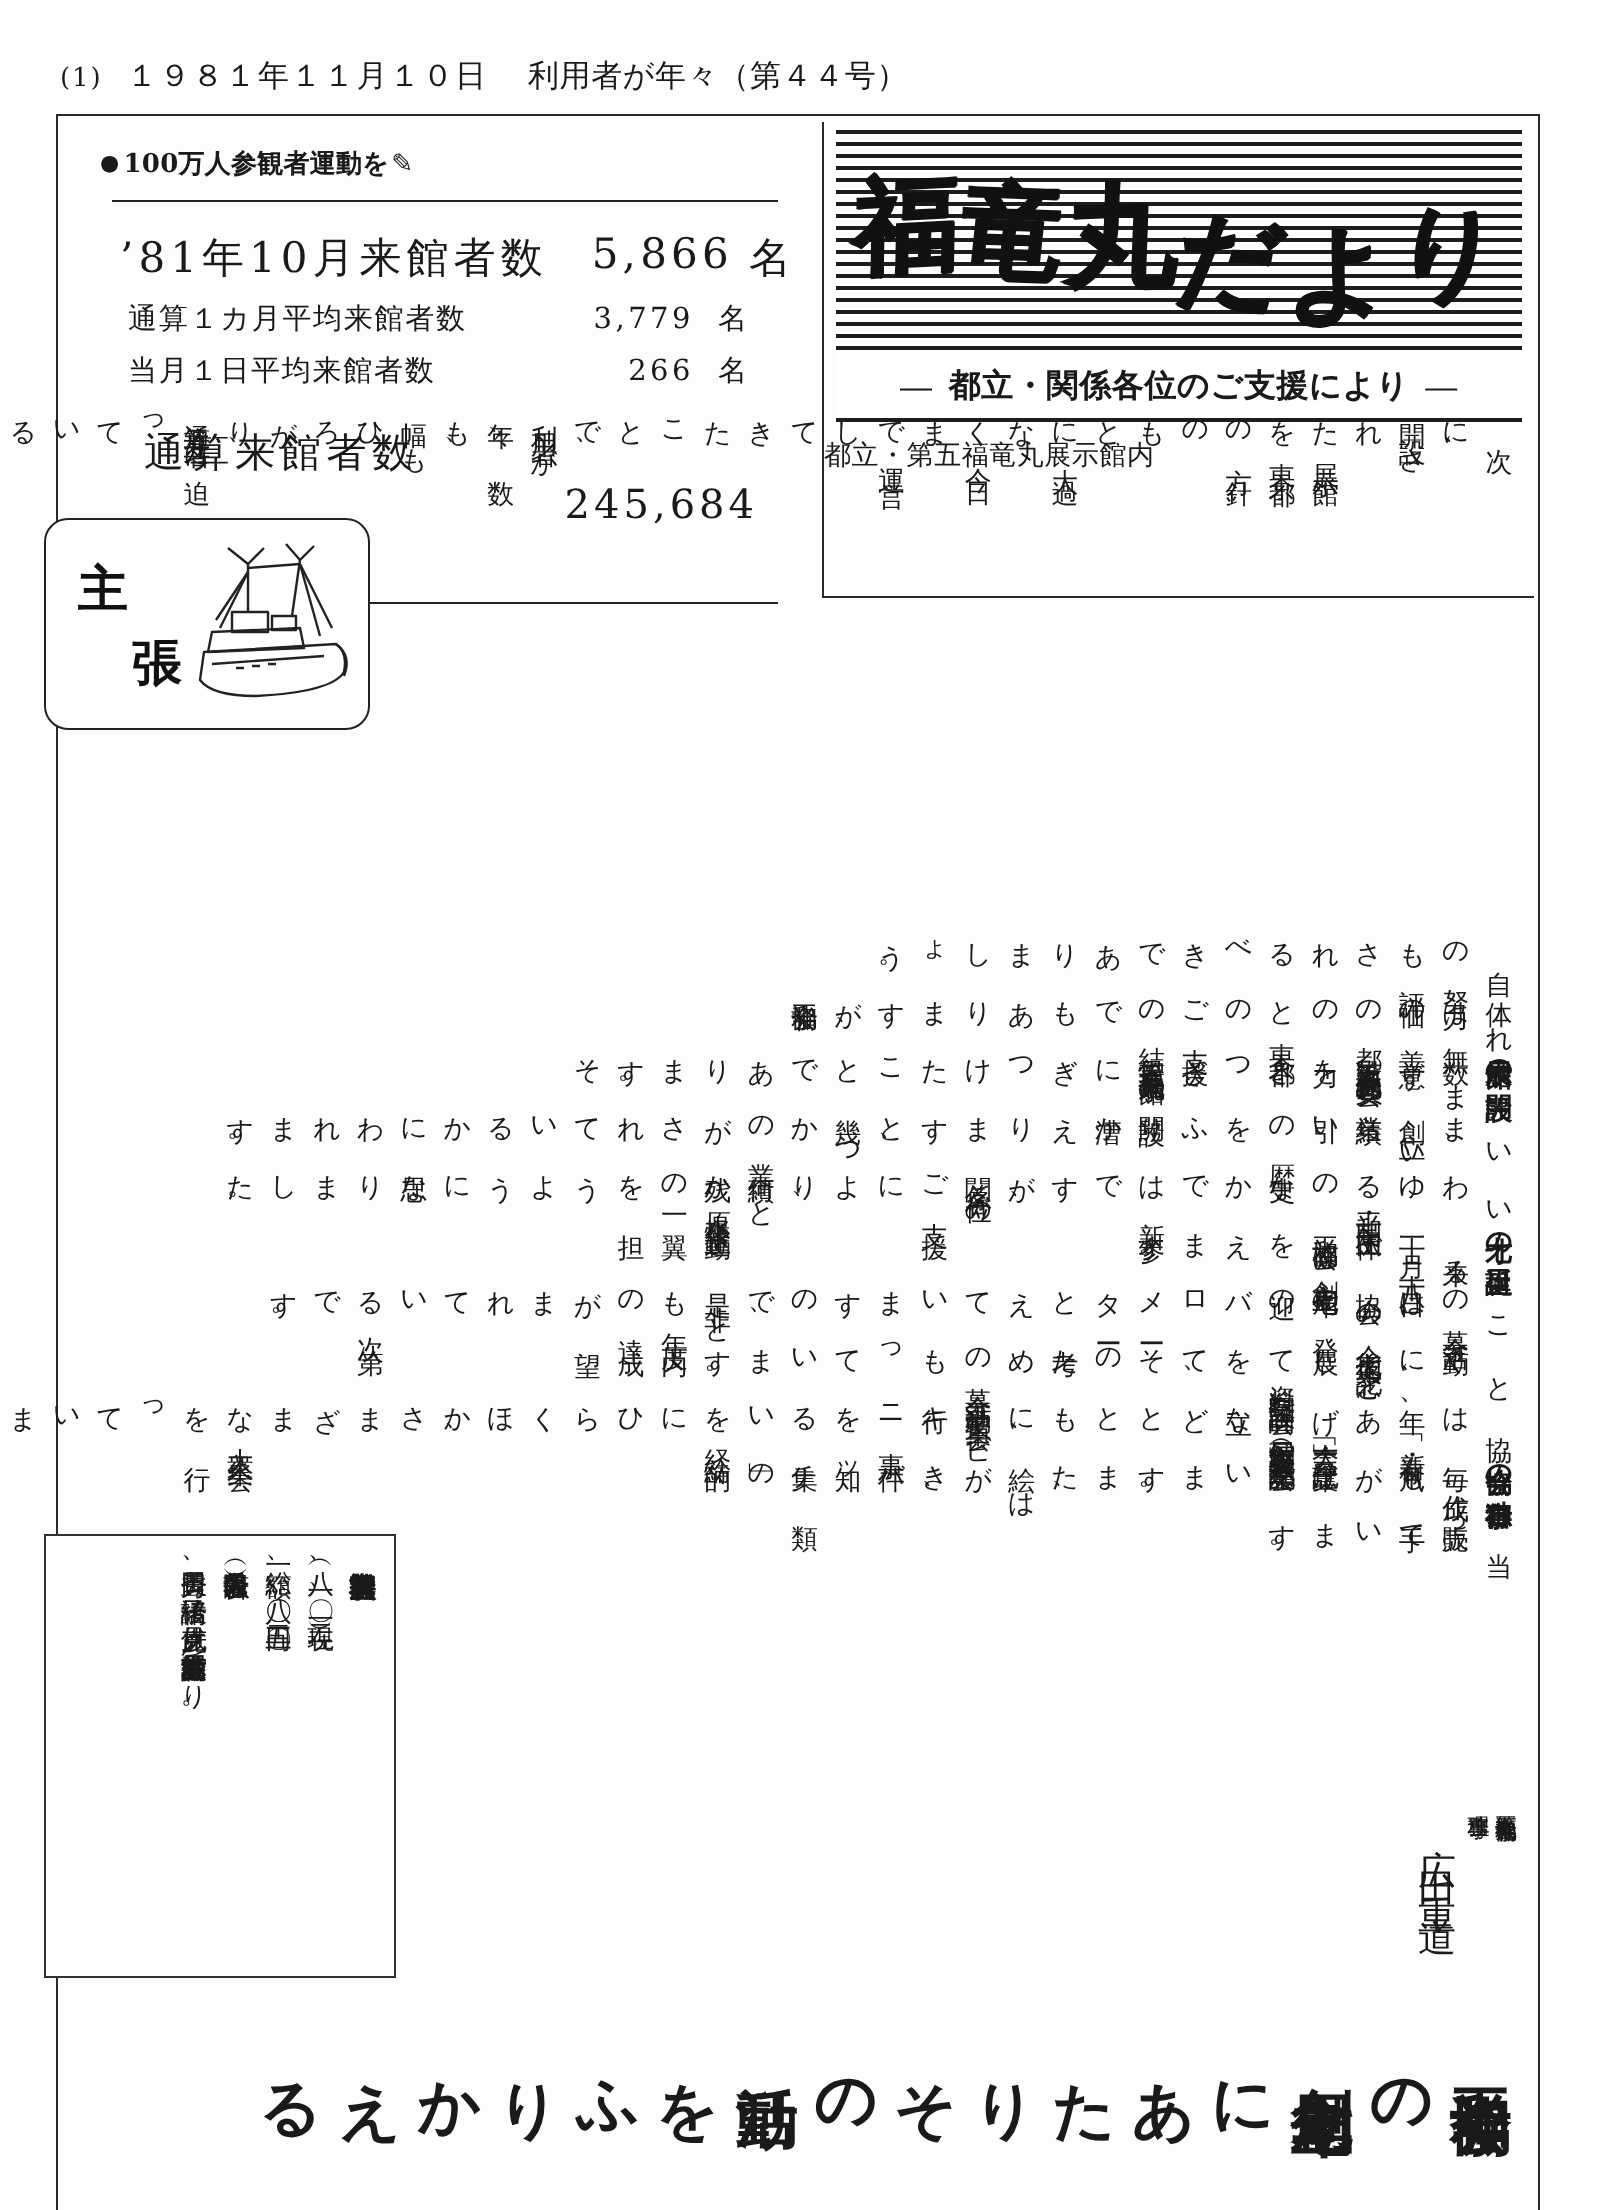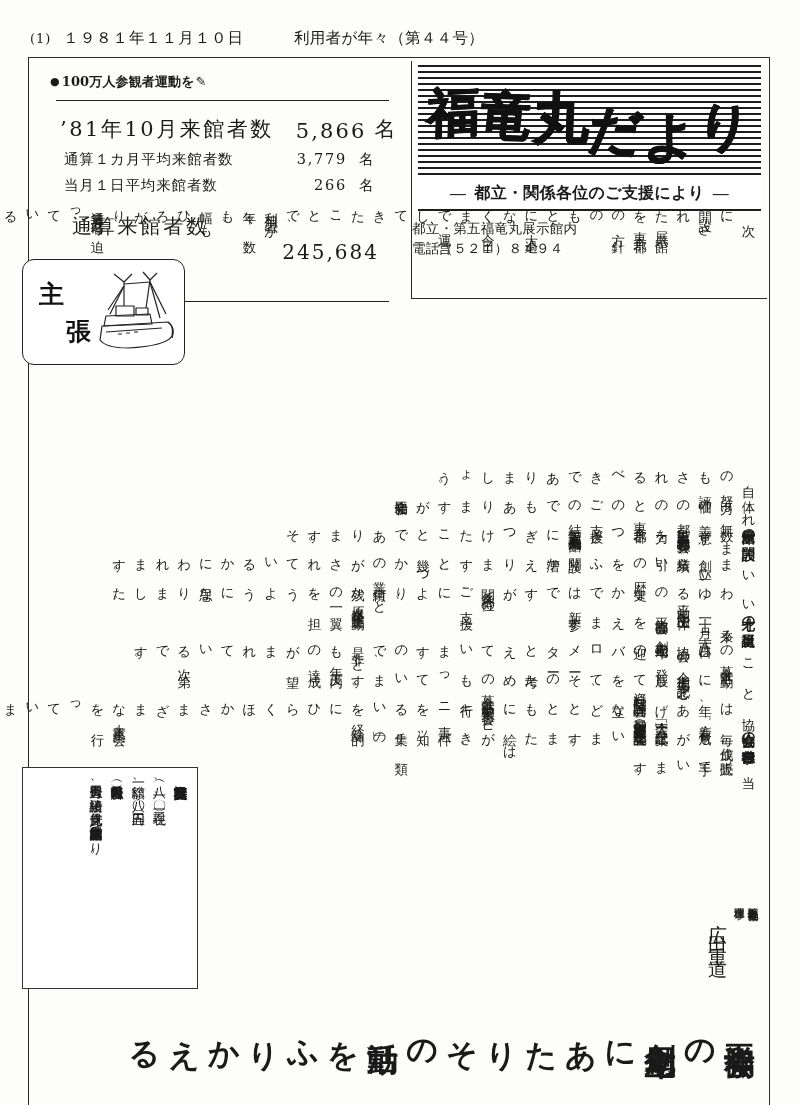--- a/index.html
+++ b/index.html
@@ -31,21 +31,21 @@
     display: flex;
     align-items: baseline;
     font-size: 15.5px;
     letter-spacing: 0.06em;
     white-space: nowrap;
   }
   .folio-no {
     font-size: 13px;
     margin-right: 12px;
   }
-  .folio-date { margin-right: 50px; }
+  .folio-date { margin-right: 20px; }
   .folio-title { letter-spacing: 0.02em; }
 
   
   .frame {
     position: absolute;
     left: 28px;
     top: 57px;
     width: 742px;
     height: 1093px;
     border: 1.6px solid #2b2b2b;
@@ -157,21 +157,21 @@
   .rule-top {
     margin: 9px 6px 0 6px;
     border-top: 1.5px solid #222;
   }
   .rule-bottom {
     margin: 10px 6px 0 6px;
     border-top: 1.5px solid #222;
   }
   .stat-main {
     display: flex;
-    align-items: flex-end;
+    align-items: flex-start;
     justify-content: flex-start;
     font-size: 21px;
     letter-spacing: 0.12em;
     margin: 14px 0 0 10px;
     white-space: nowrap;
   }
   .stat-main .val { margin-left: 22px; letter-spacing: 0.1em; }
   .stat-main .unit { margin-left: 8px; }
 
   .stat-row {
@@ -380,21 +380,20 @@
             <span class="c6">り</span>
         </div>
         <div class="logo-sub">
           <span class="dash">―</span>
           <span>都立・関係各位のご支援により</span>
           <span class="dash">―</span>
         </div>
       </div>
       <div class="address">
         <span class="ln">都立・第五福竜丸展示館内</span>
-        <span class="ln">電話（５２１）８４９４</span>
       </div>
     </div>
 
     <div class="article">
 
       <div class="headline">
         <div>平和協会の創立七周年にあたり</div>
         <div>その活動をふりかえる</div>
       </div>
 

